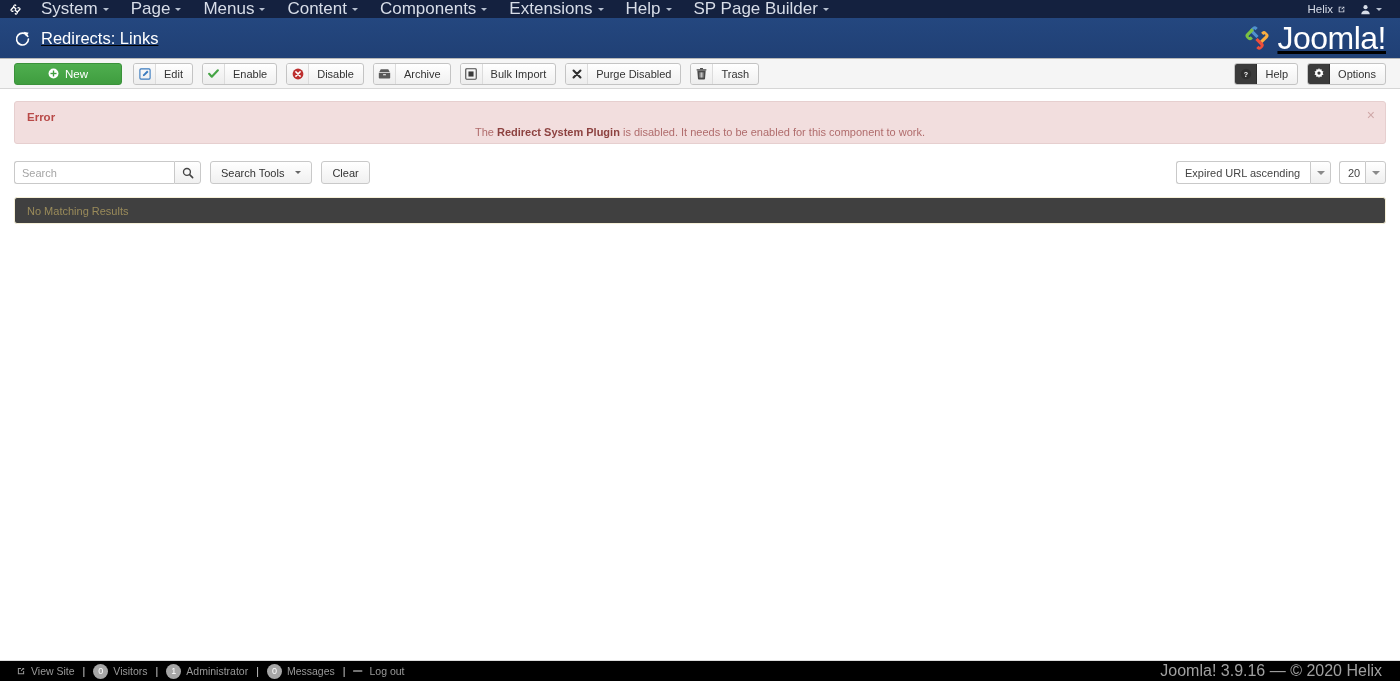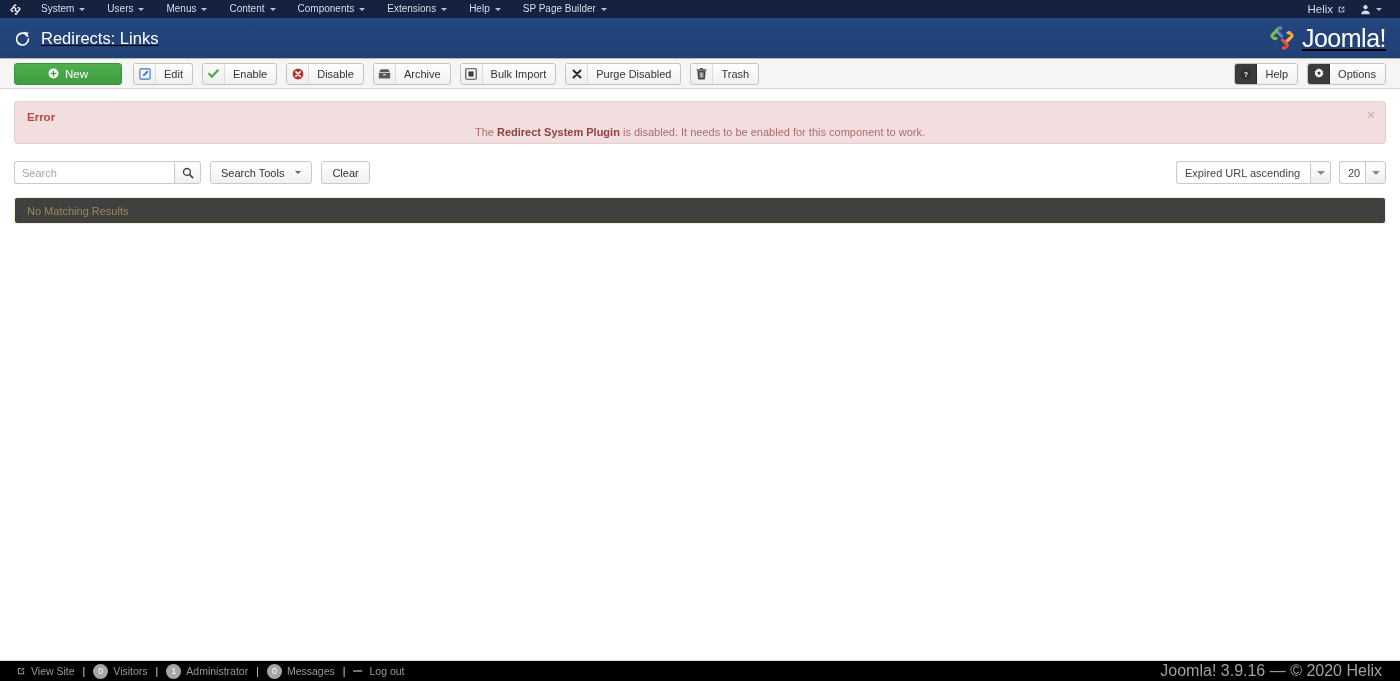--- a/index.html
+++ b/index.html
@@ -21,21 +21,21 @@
     position: relative;
   }
   .joomla-mark {
     width: 30px; height: 18px;
     display: flex; align-items: center; justify-content: center;
     color: #ffffff;
   }
   .menu-list { display: flex; align-items: center; height: 18px; }
   .menu-item {
     color: #d7dde8;
-    font-size: 10px;
+    font-size: 17px;
     padding: 0 11px;
     height: 18px;
     line-height: 18px;
     display: flex; align-items: center;
     white-space: nowrap;
     cursor: pointer;
   }
   .caret {
     display: inline-block;
     width: 0; height: 0;
@@ -301,21 +301,21 @@
       <path fill="#ffffff" d="M9.3 3.3a2.6 2.6 0 0 1 3.7 0l.9.9-1.8 1.8-.9-.9a.9.9 0 0 0-1.3 1.3l4.4 4.4-1.8 1.8-4.4-4.4a2.6 2.6 0 0 1 0-3.7zM20.7 9.3a2.6 2.6 0 0 1 0 3.7l-4.4 4.4-1.8-1.8 4.4-4.4a.9.9 0 0 0-1.3-1.3l-.9.9-1.8-1.8.9-.9a2.6 2.6 0 0 1 3.7 0zM14.7 20.7a2.6 2.6 0 0 1-3.7 0l-.9-.9 1.8-1.8.9.9a.9.9 0 0 0 1.3-1.3L9.7 13.2l1.8-1.8 4.4 4.4a2.6 2.6 0 0 1 0 3.7zM3.3 14.7a2.6 2.6 0 0 1 0-3.7l4.4-4.4 1.8 1.8-4.4 4.4a.9.9 0 0 0 1.3 1.3l.9-.9 1.8 1.8-.9.9a2.6 2.6 0 0 1-3.7 0z"></path>
     </svg>
   </div>
 
   <div class="menu-list">
     <div class="menu-item">
       <span>System</span>
       <span class="caret"></span>
     </div>
     <div class="menu-item">
-      <span>Users</span>
+      <span>Page</span>
       <span class="caret"></span>
     </div>
     <div class="menu-item">
       <span>Menus</span>
       <span class="caret"></span>
     </div>
     <div class="menu-item">
       <span>Content</span>
       <span class="caret"></span>
     </div>
@@ -366,21 +366,21 @@
     <span>Redirects: Links</span>
   </div>
 
   <div class="brand-logo">
     <svg width="28" height="28" viewBox="0 0 24 24" aria-hidden="true">
       <path fill="#5091cd" d="M8.2 2.8a2.7 2.7 0 0 1 3.8 0l.6.6-1.9 1.9-.6-.6a.8.8 0 0 0-1.1 1.1l4.4 4.4-1.9 1.9-4.4-4.4a2.7 2.7 0 0 1 0-3.8z"></path>
       <path fill="#f9ae41" d="M21 8.1a2.7 2.7 0 0 1 0 3.8l-4.4 4.4-1.9-1.9 4.4-4.4a.8.8 0 0 0-1.1-1.1l-.6.6-1.9-1.9.6-.6a2.7 2.7 0 0 1 3.8 0z"></path>
       <path fill="#7ac143" d="M3 11.9a2.7 2.7 0 0 1 0-3.8l4.4-4.4 1.9 1.9L4.9 10a.8.8 0 0 0 1.1 1.1l.6-.6 1.9 1.9-.6.6a2.7 2.7 0 0 1-3.8 0z"></path>
       <path fill="#ef4e3a" d="M15.8 21.2a2.7 2.7 0 0 1-3.8 0l-.6-.6 1.9-1.9.6.6a.8.8 0 0 0 1.1-1.1l-4.4-4.4 1.9-1.9 4.4 4.4a2.7 2.7 0 0 1 0 3.8z"></path>
     </svg>
-    <span style="color:#ffffff;font-size:25px;letter-spacing:-0.5px;">Joomla!</span>
+    <span style="color:#ffffff;font-size:32px;letter-spacing:-0.5px;">Joomla!</span>
   </div>
 </div>
 
 <div class="toolbar">
   <div class="btn-new">
     <svg width="11" height="11" viewBox="0 0 16 16" aria-hidden="true">
       <circle cx="8" cy="8" r="7.2" fill="#ffffff"></circle>
       <path fill="#3f9d3f" d="M7 3.6h2v8.8H7z"></path>
       <path fill="#3f9d3f" d="M3.6 7h8.8v2H3.6z"></path>
     </svg>

